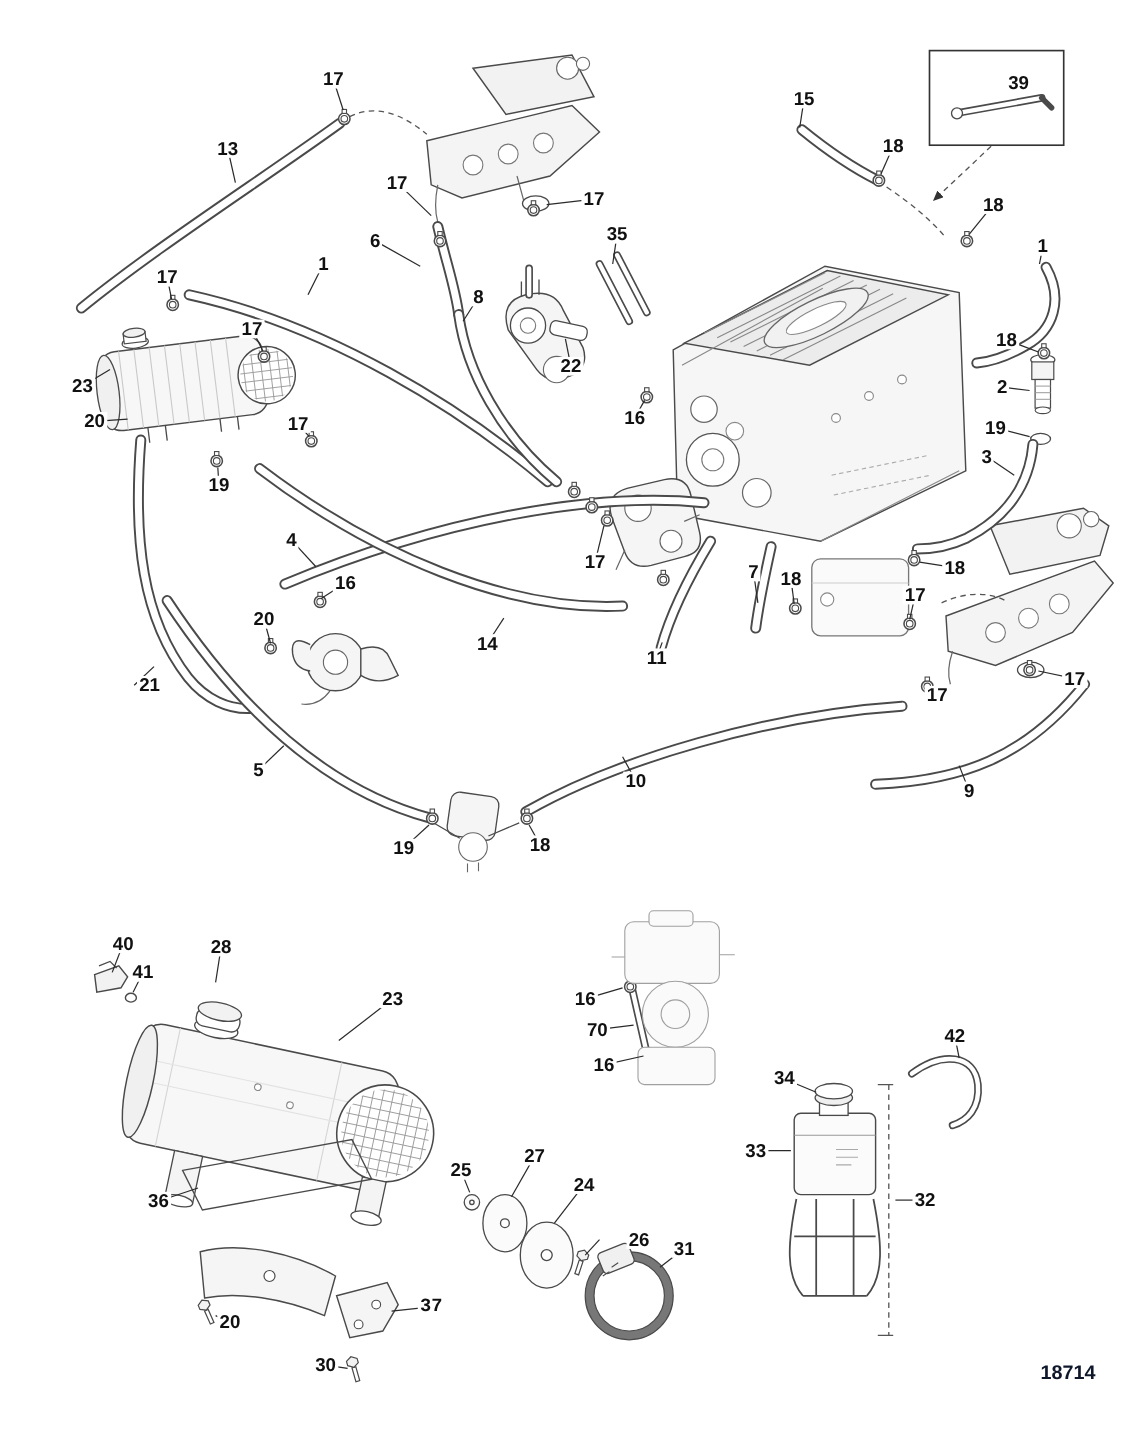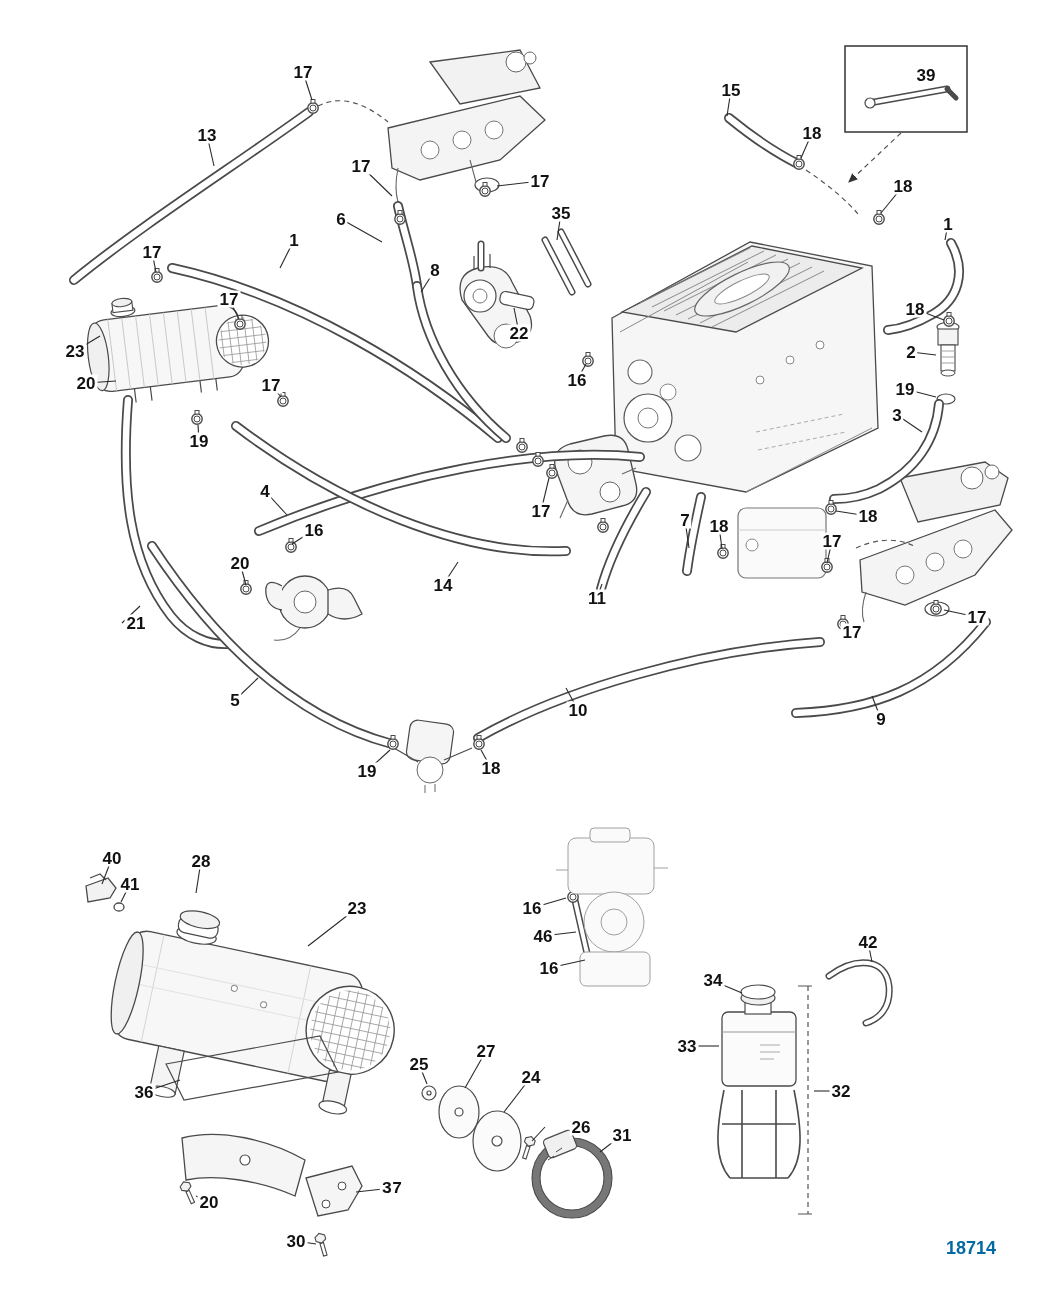--- a/index.html
+++ b/index.html
@@ -8,21 +8,21 @@
   #diagram-art,#leader-lines{position:absolute;left:0;top:0}
   #leader-lines{pointer-events:none}
   #leader-lines line{stroke:#2a2a2a;stroke-width:1.1}
   .callout{
     position:absolute;transform:translate(-50%,-50%);
     font-weight:bold;font-size:17px;line-height:1;color:#111;
     background:#fff;padding:0 2px;white-space:nowrap;
   }
   #part-number{
     position:absolute;left:971px;top:1248px;transform:translate(-50%,-50%);
-    font-weight:bold;font-size:18px;color:#0369a1;
+    font-weight:bold;font-size:18px;color:#0f172a;
   }
   .hose{fill:none;stroke:#4a4a4a;stroke-width:10;stroke-linecap:round}
   .hose-core{fill:none;stroke:#fff;stroke-width:6.5;stroke-linecap:round}
   .hose-s{fill:none;stroke:#4a4a4a;stroke-width:7;stroke-linecap:round}
   .hose-s-core{fill:none;stroke:#fff;stroke-width:4;stroke-linecap:round}
   .dash{fill:none;stroke:#555;stroke-width:1.2;stroke-dasharray:5 4}
   .dash-light{fill:none;stroke:#aaa;stroke-width:1;stroke-dasharray:4 3}
   .sk{stroke:#4a4a4a;stroke-width:1.3}
   .thin{stroke:#888;stroke-width:1}
 </style>
@@ -443,21 +443,21 @@
       <div class="callout" style="left: 235px; top: 700px;">5</div>
       <div class="callout" style="left: 578px; top: 710px;">10</div>
       <div class="callout" style="left: 881px; top: 719px;">9</div>
       <div class="callout" style="left: 367px; top: 771px;">19</div>
       <div class="callout" style="left: 491px; top: 768px;">18</div>
       <div class="callout" style="left: 112px; top: 858px;">40</div>
       <div class="callout" style="left: 201px; top: 861px;">28</div>
       <div class="callout" style="left: 130px; top: 884px;">41</div>
       <div class="callout" style="left: 357px; top: 908px;">23</div>
       <div class="callout" style="left: 532px; top: 908px;">16</div>
-      <div class="callout" style="left: 543px; top: 936px;">46</div>
+      <div class="callout" style="left: 543px; top: 936px;">70</div>
       <div class="callout" style="left: 549px; top: 968px;">16</div>
       <div class="callout" style="left: 868px; top: 942px;">42</div>
       <div class="callout" style="left: 713px; top: 980px;">34</div>
       <div class="callout" style="left: 687px; top: 1046px;">33</div>
       <div class="callout" style="left: 144px; top: 1092px;">36</div>
       <div class="callout" style="left: 419px; top: 1064px;">25</div>
       <div class="callout" style="left: 486px; top: 1051px;">27</div>
       <div class="callout" style="left: 531px; top: 1077px;">24</div>
       <div class="callout" style="left: 545px; top: 1127px; margin-left: 36px;">26</div>
       <div class="callout" style="left: 622px; top: 1135px;">31</div>

